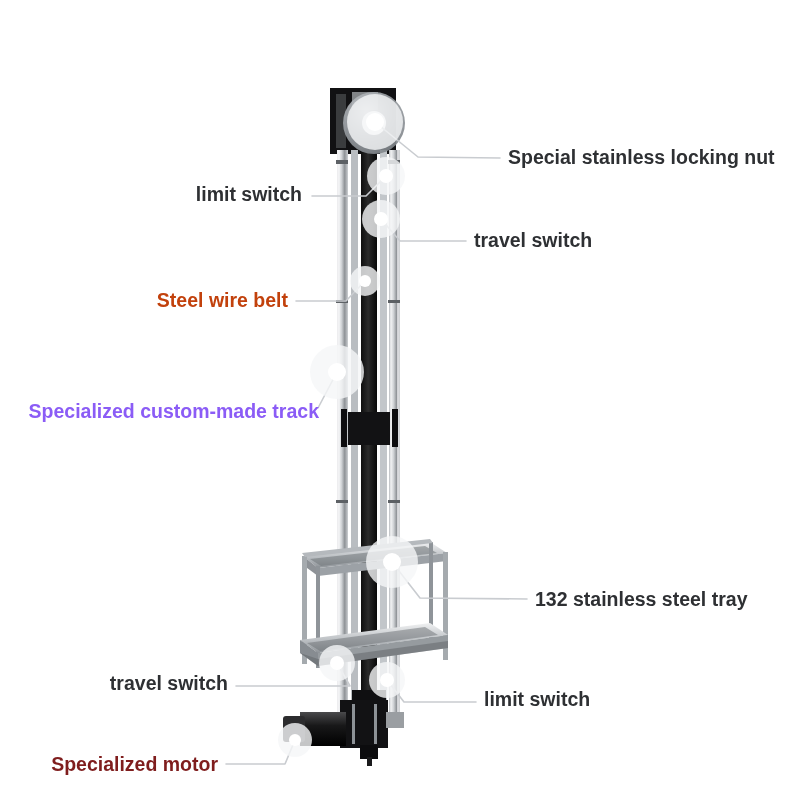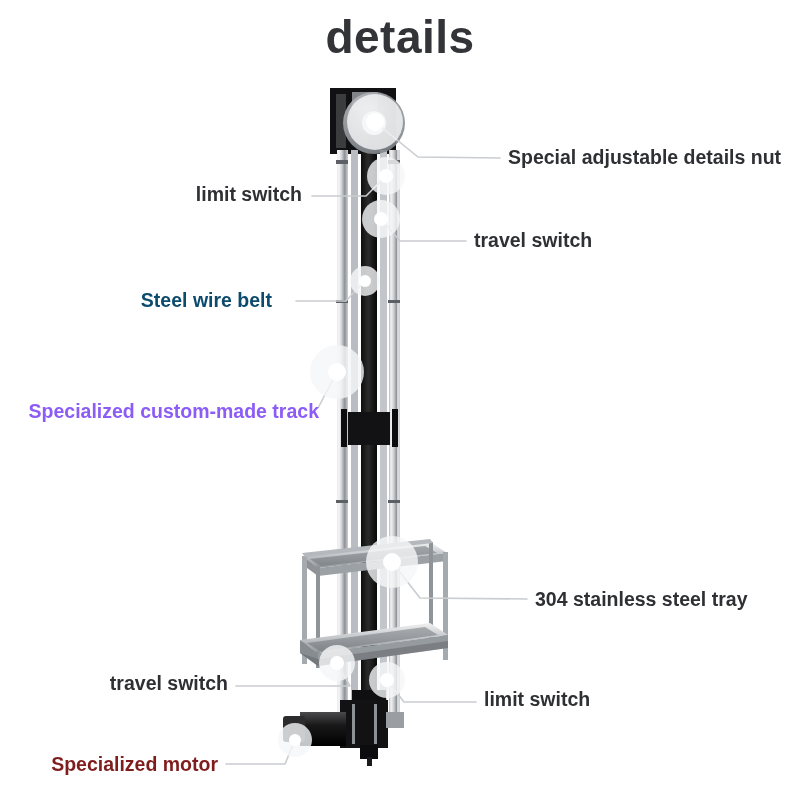--- a/index.html
+++ b/index.html
@@ -33,21 +33,20 @@
     line-height:1;
   }
   .callout-label.r{transform:translate(0,-50%);}
   .callout-label.l{transform:translate(-100%,-50%);}
 </style>
 </head>
 <body>
 
 <div id="stage">
 
-  <div class="page-title">details</div>
 
   <svg id="svg-root" viewBox="0 0 800 800">
     <defs>
       <linearGradient id="railG" x1="0" y1="0" x2="1" y2="0">
         <stop offset="0%" stop-color="#b7babe"></stop>
         <stop offset="18%" stop-color="#f2f3f4"></stop>
         <stop offset="42%" stop-color="#cfd2d5"></stop>
         <stop offset="70%" stop-color="#8e9296"></stop>
         <stop offset="100%" stop-color="#cdd0d3"></stop>
       </linearGradient>
@@ -214,23 +213,23 @@
           <circle cx="387" cy="680" r="7" fill="#ffffff"></circle>
         </g>
         <g>
           <circle cx="295" cy="740" r="17" fill="rgba(245,246,248,0.80)"></circle>
           <circle cx="295" cy="740" r="6" fill="#ffffff"></circle>
         </g>
       </g>
   </svg>
 
   <div id="label-layer">
-      <div class="callout-label r" style="left: 508px; top: 158px; color: rgb(46, 48, 51);">Special adjustable details nut</div>
+      <div class="callout-label r" style="left: 508px; top: 158px; color: rgb(46, 48, 51);">Special stainless locking nut</div>
       <div class="callout-label l" style="left: 302px; top: 195px; color: rgb(46, 48, 51);">limit switch</div>
       <div class="callout-label r" style="left: 474px; top: 241px; color: rgb(46, 48, 51);">travel switch</div>
-      <div class="callout-label l" style="left: 272px; top: 301px; color: #0c4a6e;">Steel wire belt</div>
+      <div class="callout-label l" style="left: 288px; top: 301px; color: #c2410c;">Steel wire belt</div>
       <div class="callout-label l" style="left: 319px; top: 412px; color: #8b5cf6;">Specialized custom-made track</div>
-      <div class="callout-label r" style="left: 535px; top: 600px; color: rgb(46, 48, 51);">304 stainless steel tray</div>
+      <div class="callout-label r" style="left: 535px; top: 600px; color: rgb(46, 48, 51);">132 stainless steel tray</div>
       <div class="callout-label l" style="left: 228px; top: 684px; color: rgb(46, 48, 51);">travel switch</div>
       <div class="callout-label r" style="left: 484px; top: 700px; color: rgb(46, 48, 51);">limit switch</div>
       <div class="callout-label l" style="left: 218px; top: 765px; color: #7f1d1d;">Specialized motor</div>
     </div>
 </div>
 
 </body></html>

